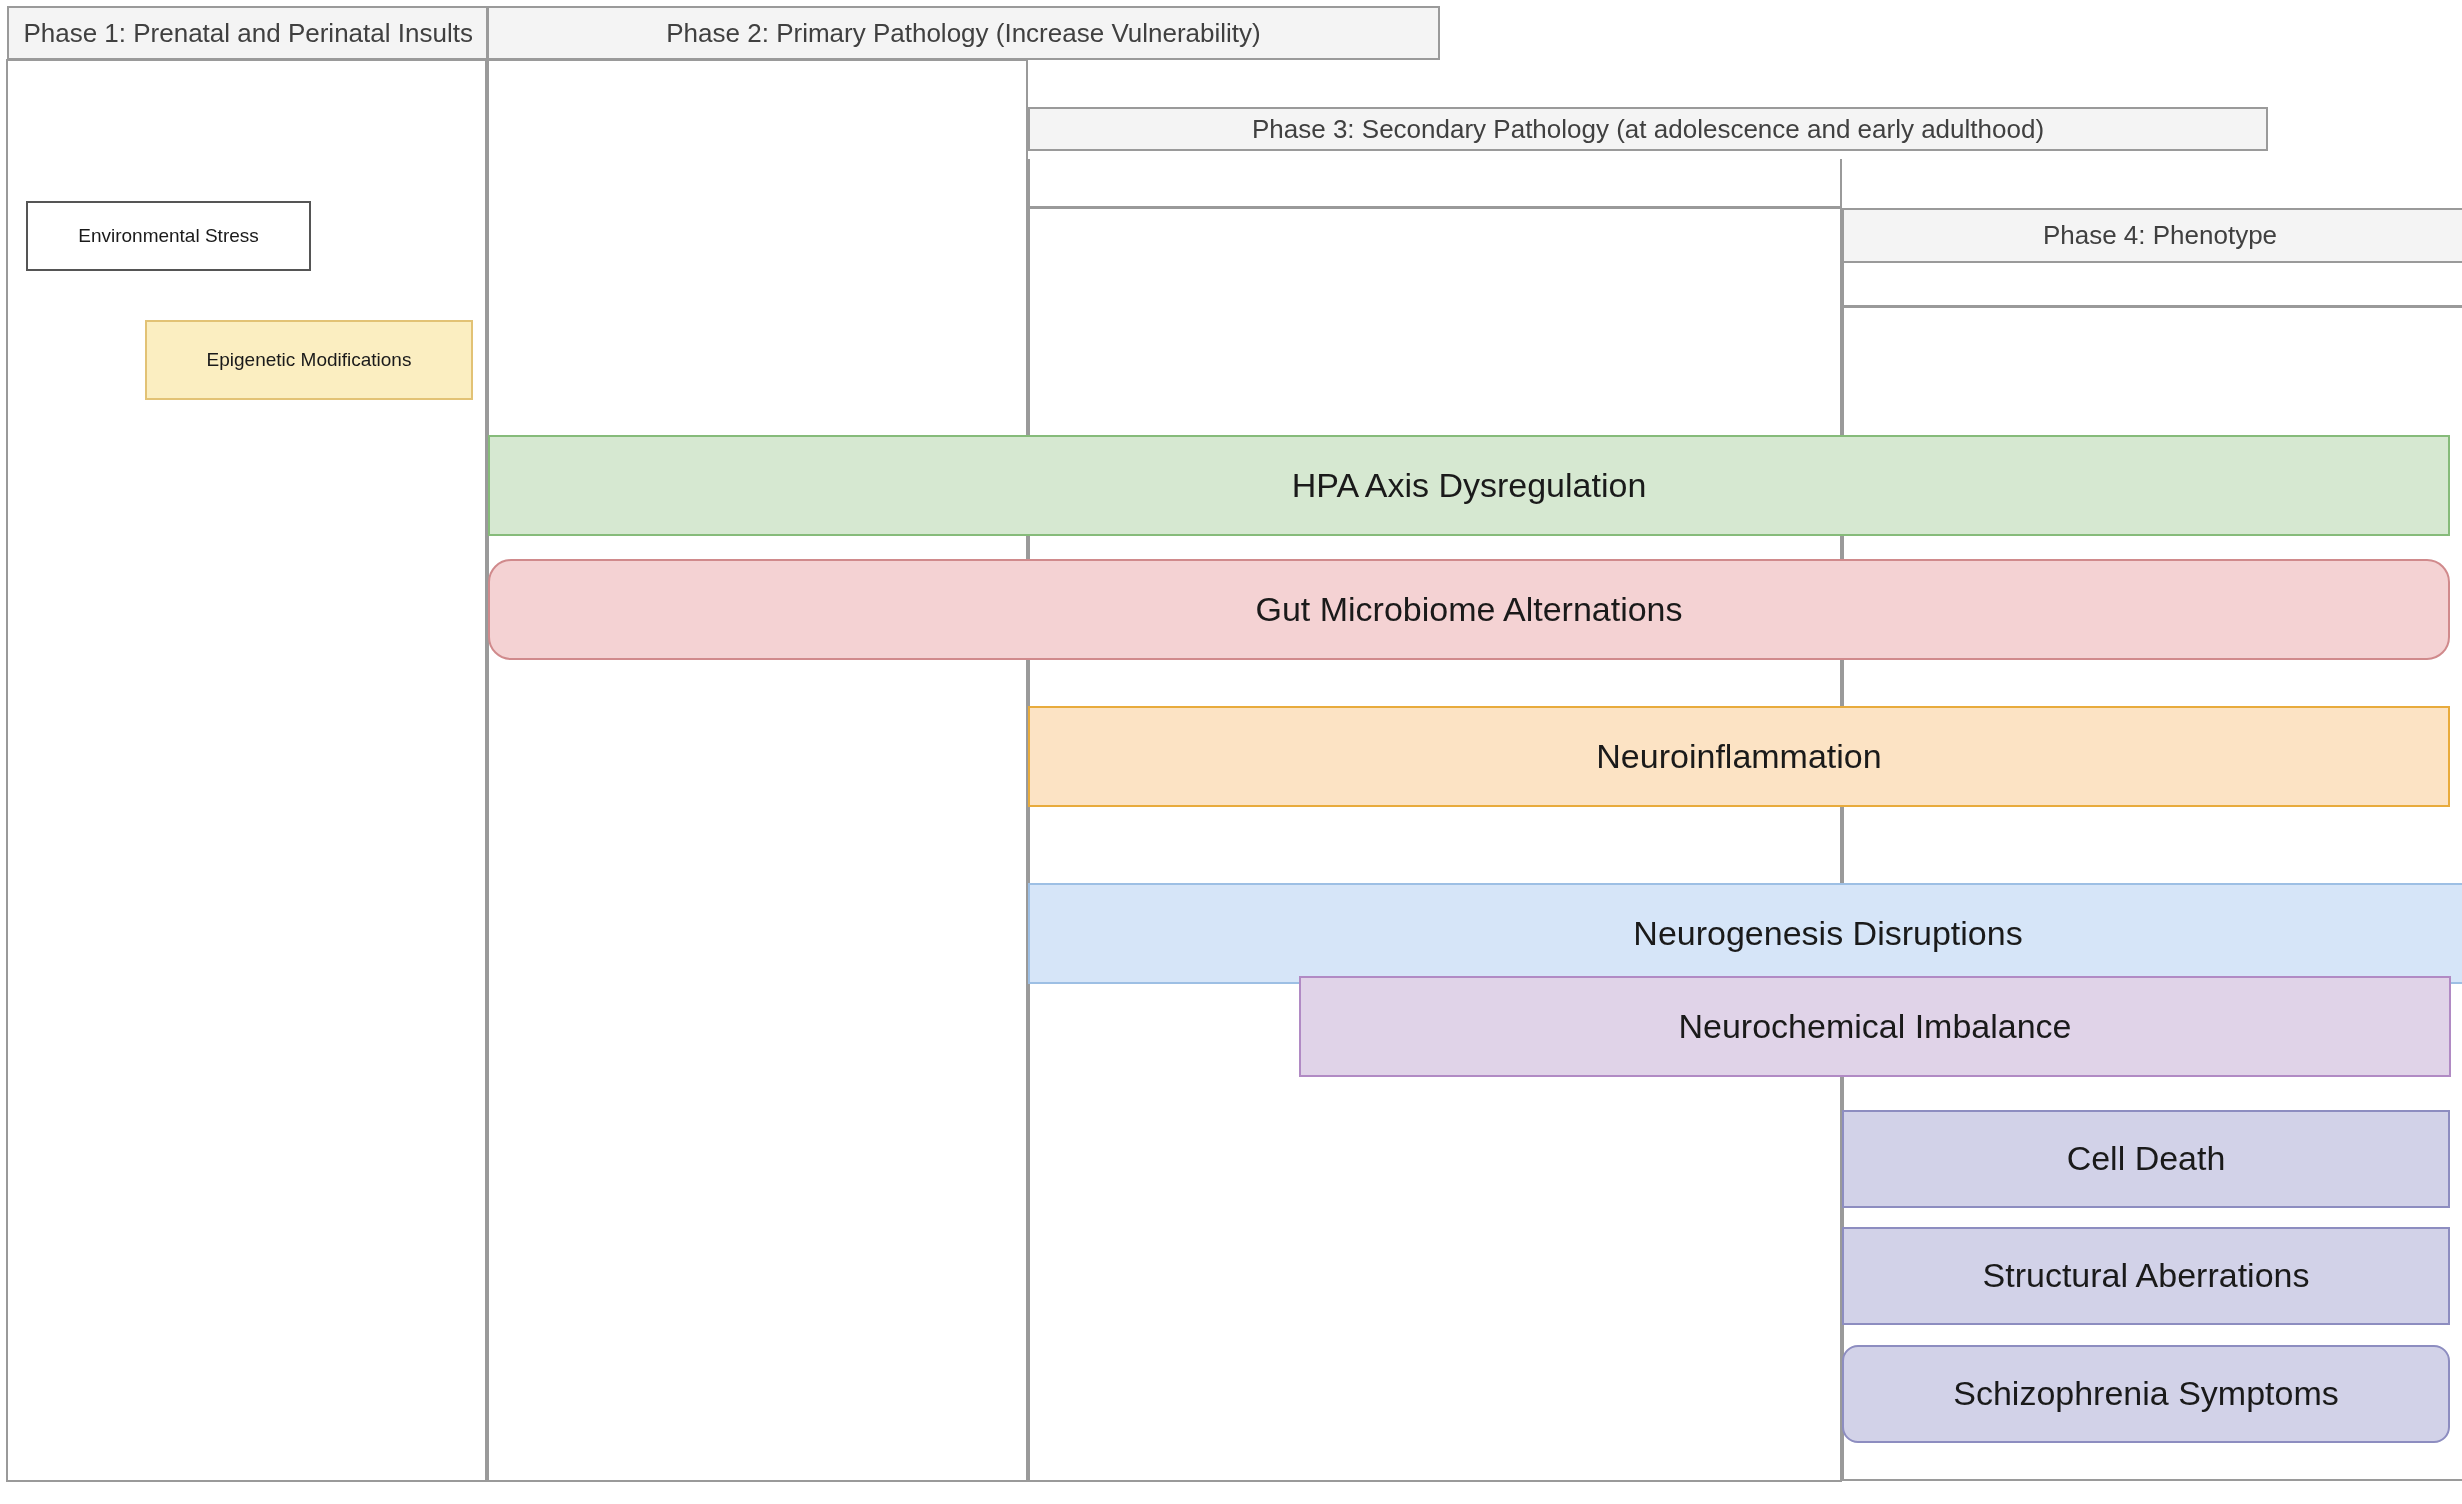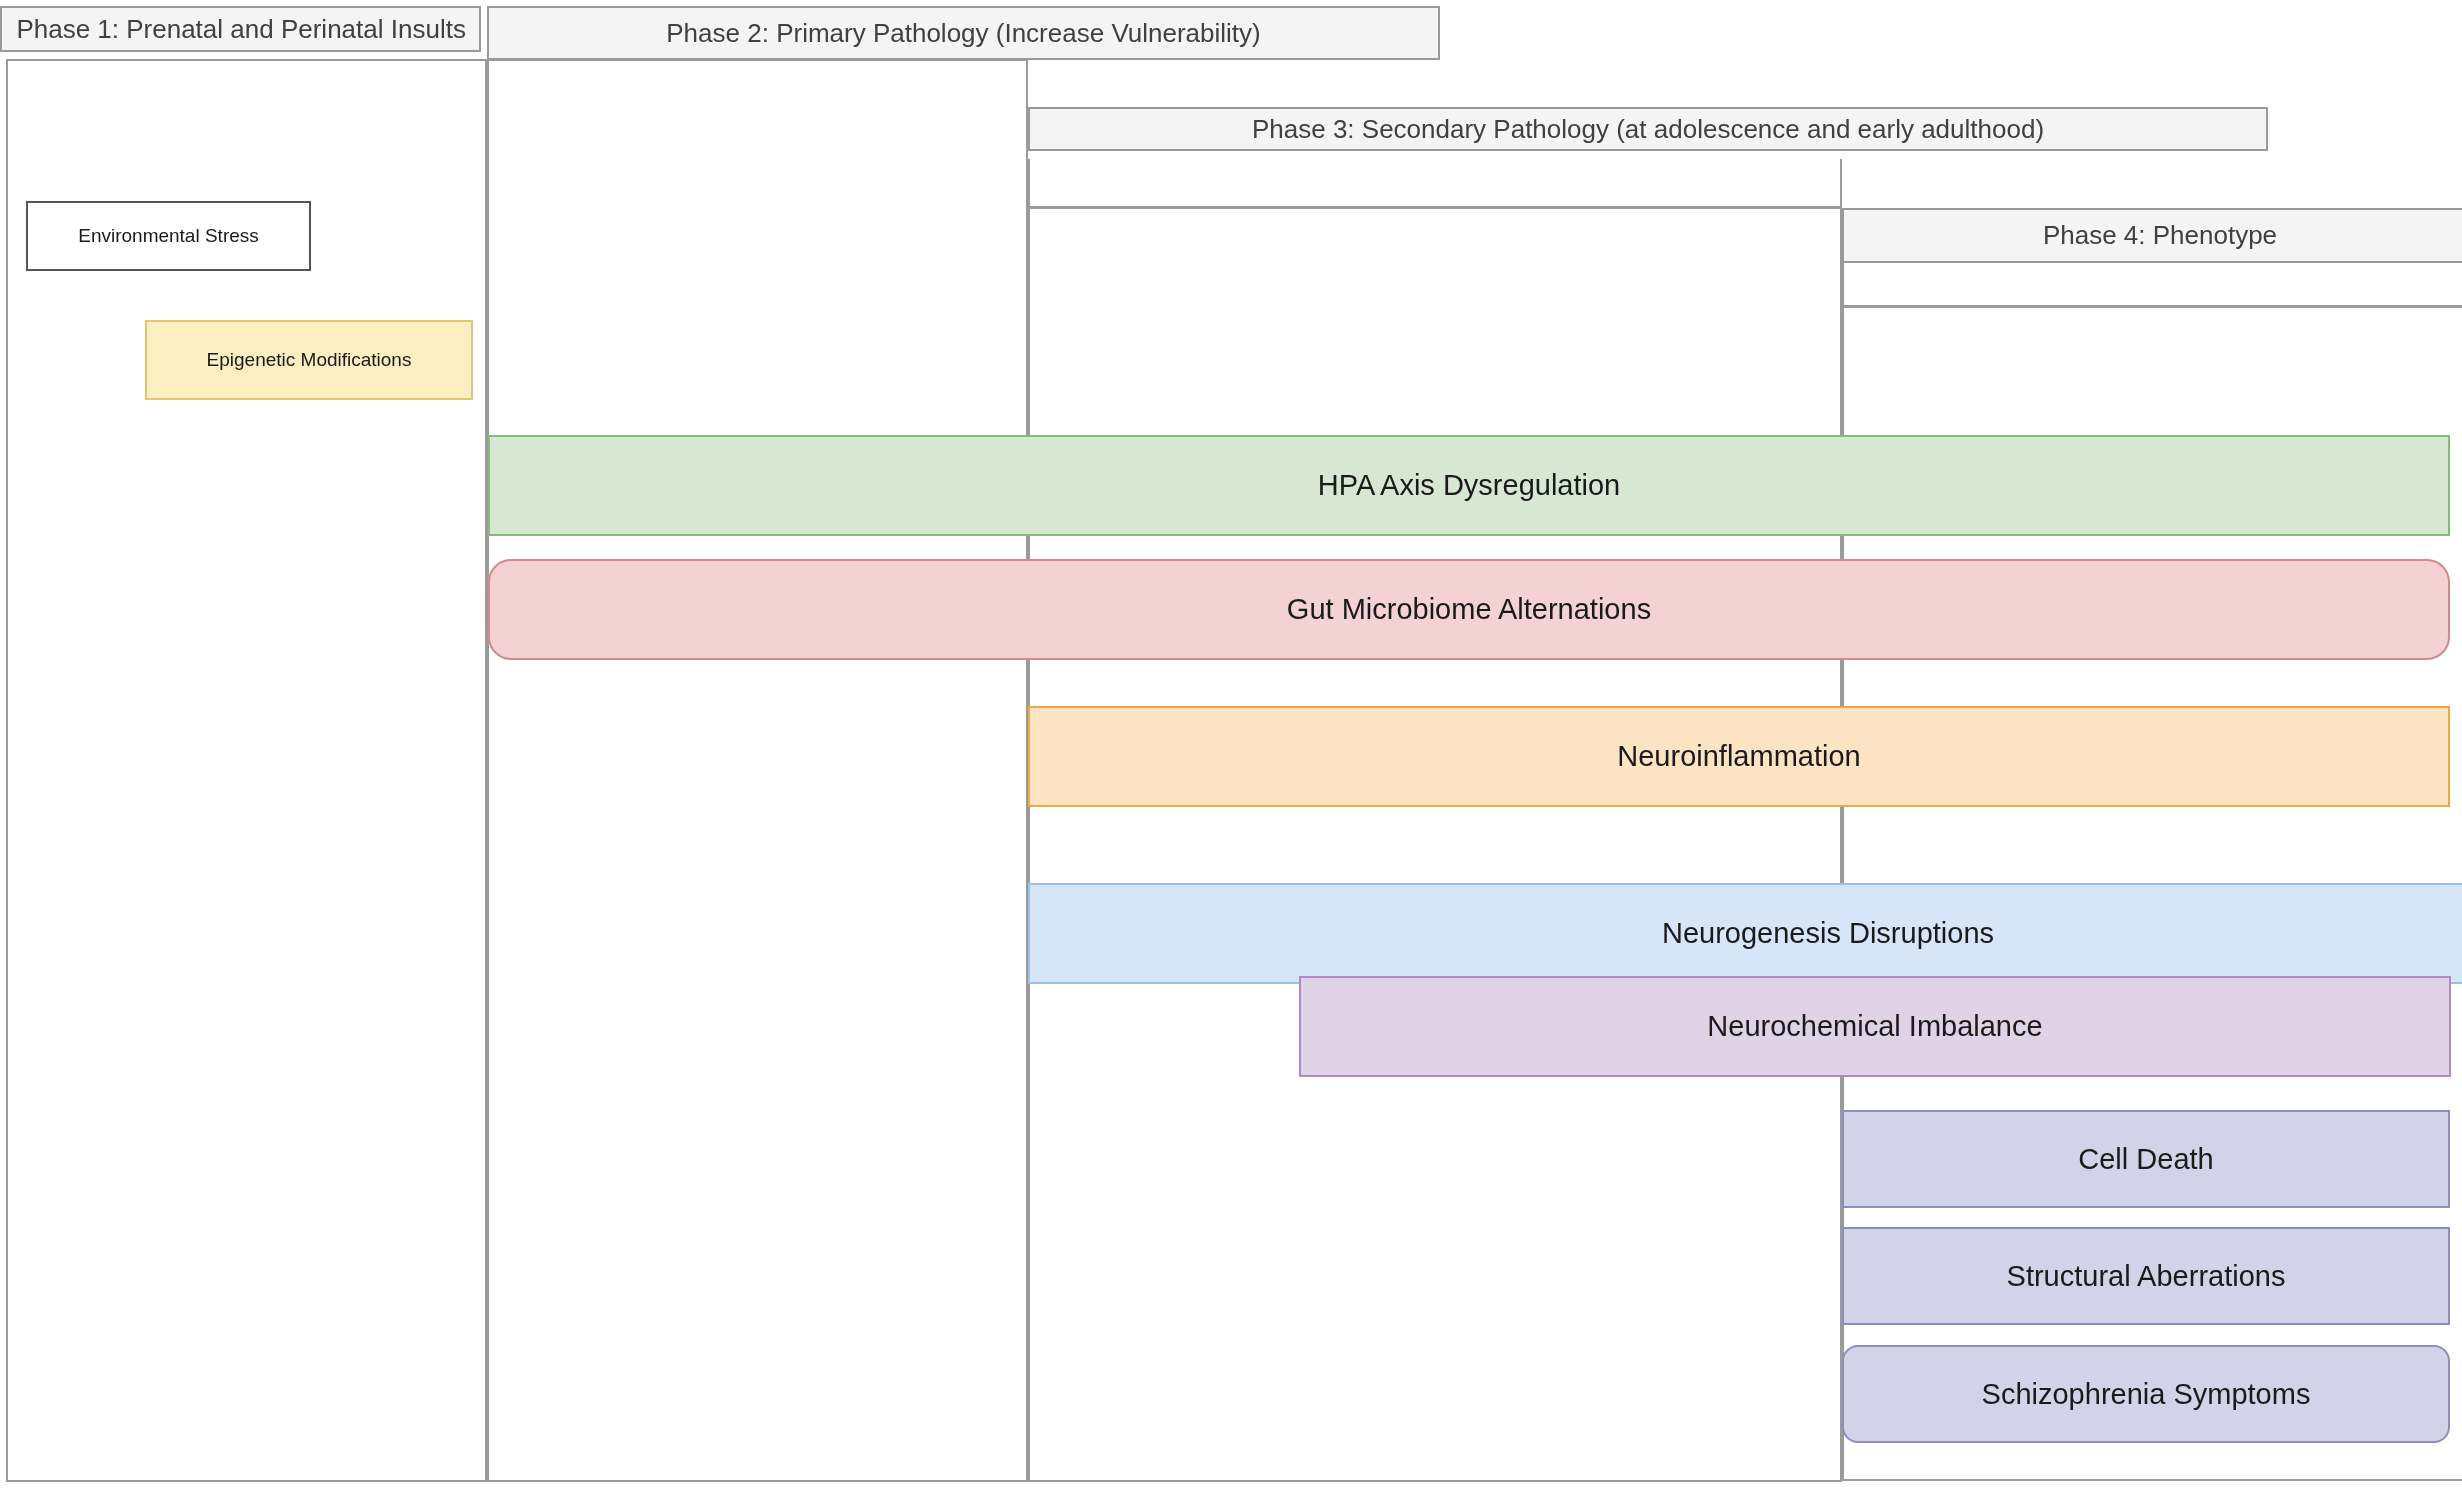--- a/index.html
+++ b/index.html
@@ -46,21 +46,21 @@
     align-items: center;
     justify-content: center;
     text-align: center;
     color: #1a1a1a;
     font-size: 19px;
     line-height: 1.34;
     padding: 0 7.7px;
     z-index: 5;
   }
   .node.lane {
-    font-size: 29px;
+    font-size: 34px;
   }
   
   .c-white  { background:#ffffff; border-color:#555555; }
   .c-yellow { background:#fbeec1; border-color:#e2c275; }
   .c-green  { background:#d6e8d1; border-color:#86bb7a; }
   .c-red    { background:#f4d2d3; border-color:#d08a8c; }
   .c-orange { background:#fce3c4; border-color:#e8ab3c; }
   .c-blue   { background:#d6e5f8; border-color:#9dbfe4; }
   .c-purple { background:#e0d3e8; border-color:#b18ac4; }
   .c-indigo { background:#d2d2e8; border-color:#8d8dc0; }
@@ -71,21 +71,21 @@
 <div id="stage">
 
   <div class="panel" style="left:6.1px; top:59px; width:481px; height:1423px;"></div>
 
   <div class="panel" style="left:487px; top:59px; width:541px; height:1423px;"></div>
 
   <div class="panel" style="left:1028px; top:207px; width:814px; height:1275px;"></div>
 
   <div class="panel" style="left:1842px; top:306px; width:636px; height:1175px;"></div>
 
-  <div class="panel-head" style="left:0; top:6.1px; width:481px; height:46px;padding-left:12px;">
+  <div class="panel-head" style="left:7px; top:6.1px; width:481px; height:54px;padding-left:12px;">
     <span>Phase 1: Prenatal and Perinatal Insults</span>
   </div>
 
   <div class="panel-head" style="left:487px; top:6.1px; width:953px; height:54px;">
     <span>Phase 2: Primary Pathology (Increase Vulnerability)</span>
   </div>
 
   <div class="panel-head" style="left:1028px; top:107px; width:1240px; height:44px;">
     <span>Phase 3: Secondary Pathology (at adolescence and early adulthood)</span>
   </div>

